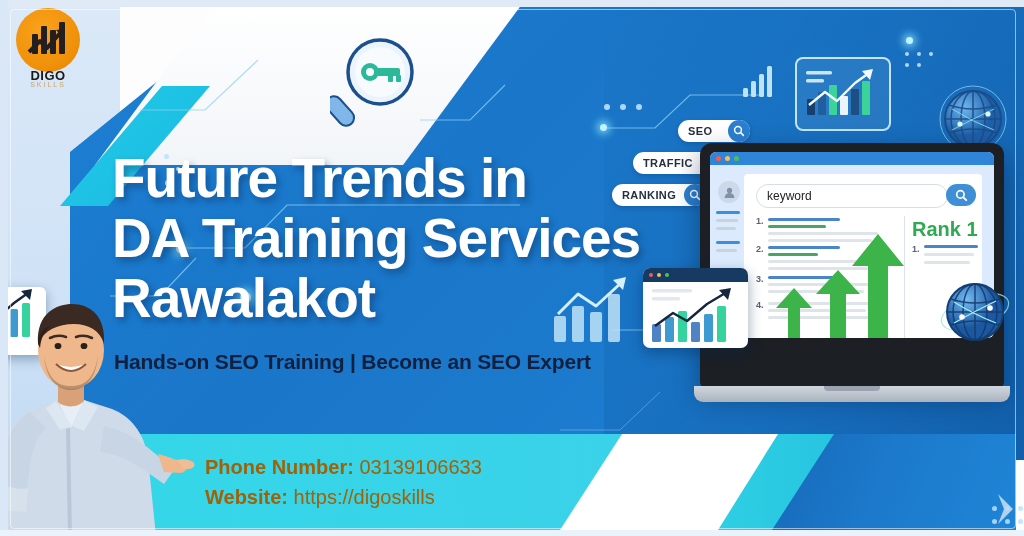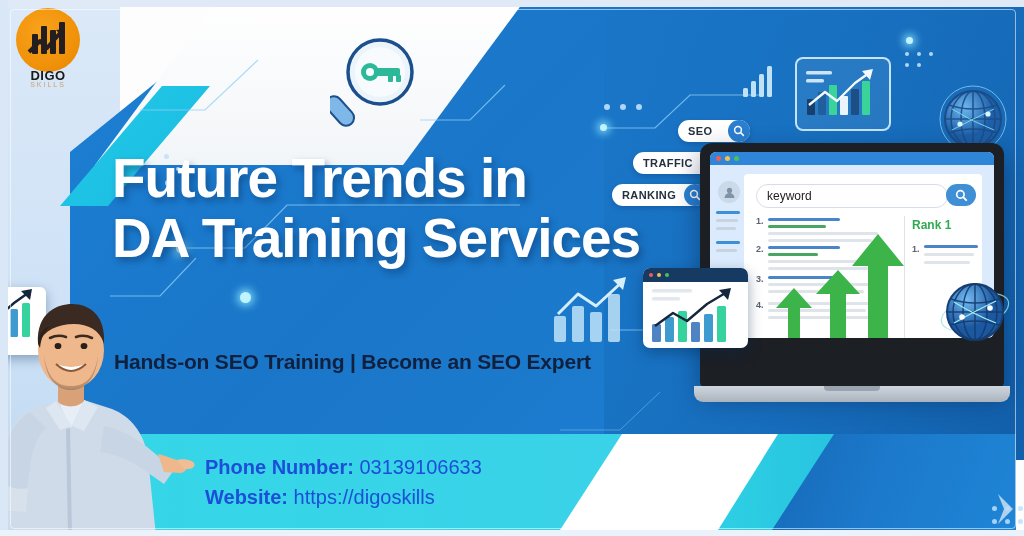--- a/index.html
+++ b/index.html
@@ -235,21 +235,21 @@
     font-size: 12px; color: #222; padding-left: 10px; font-weight: normal;
   }
   .ls-search-btn {
     position: absolute; left: 202px; top: 10px;
     width: 30px; height: 22px; border-radius: 11px;
     background: #3e8fd6;
     display: flex; align-items: center; justify-content: center;
   }
   .ls-rank {
     position: absolute; left: 168px; top: 44px;
-    font-size: 12px; font-weight: bold; color: #2faa52;
+    font-size: 20px; font-weight: bold; color: #2faa52;
   }
   .ls-divider {
     position: absolute; left: 160px; top: 42px; width: 1px; height: 128px;
     background: #dde3ea;
   }
   .res-num {
     position: absolute; font-size: 9px; color: #5a6370; font-weight: bold;
   }
   .res-line { position: absolute; border-radius: 2px; height: 3px; }
   .arrow-up { position: absolute; }
@@ -296,21 +296,21 @@
     background: linear-gradient(110deg,#1769b8 0%,#1c79cb 45%,#1f85d6 100%);
     clip-path: polygon(64px 0, 246px 0, 246px 96px, 2px 96px);
   }
   .dotgrid { position: absolute; right: 32px; bottom: 30px; }
   .dg-dot { position: absolute; width: 5px; height: 5px; border-radius: 50%; background: rgba(190,225,255,.85); }
   .corner-chevron { position: absolute; right: 10px; bottom: 10px; width: 34px; height: 34px; }
 
   
   .contact {
     position: absolute; left: 205px; top: 452px;
-    color: #1d4ed8;
+    color: #a16207;
   }
   .contact-row {
     font-size: 20px; line-height: 30px; white-space: nowrap;
   }
   .contact-row .lbl { font-weight: bold; }
   .contact-row .val { font-weight: normal; }
 </style>
 </head>
 <body>
 
@@ -631,20 +631,21 @@
         <rect x="28" y="16" width="8" height="34" rx="1.5" fill="#36d39e"></rect>
       </g>
       <path d="M4 30 L20 16 L34 6" stroke="#16263c" stroke-width="2.4" fill="none"></path>
       <path d="M27 4 L38 2 L36 13 Z" fill="#16263c"></path>
     </svg>
   </div>
 
   <div class="headline">
     <span class="ln">Future Trends in</span>
     <span class="ln">DA Training Services</span>
+    <span class="ln">Rawalakot</span>
   </div>
   <div class="subtitle">Hands-on SEO Training | Become an SEO Expert</div>
 
   <div class="stripe stripe-cyan-main"></div>
   <div class="stripe stripe-white"></div>
   <div class="stripe stripe-cyan2"></div>
   <div class="stripe stripe-blue-deep"></div>
 
   <div class="dotgrid">
     <span class="dg-dot" style="left:0;top:0"></span>

